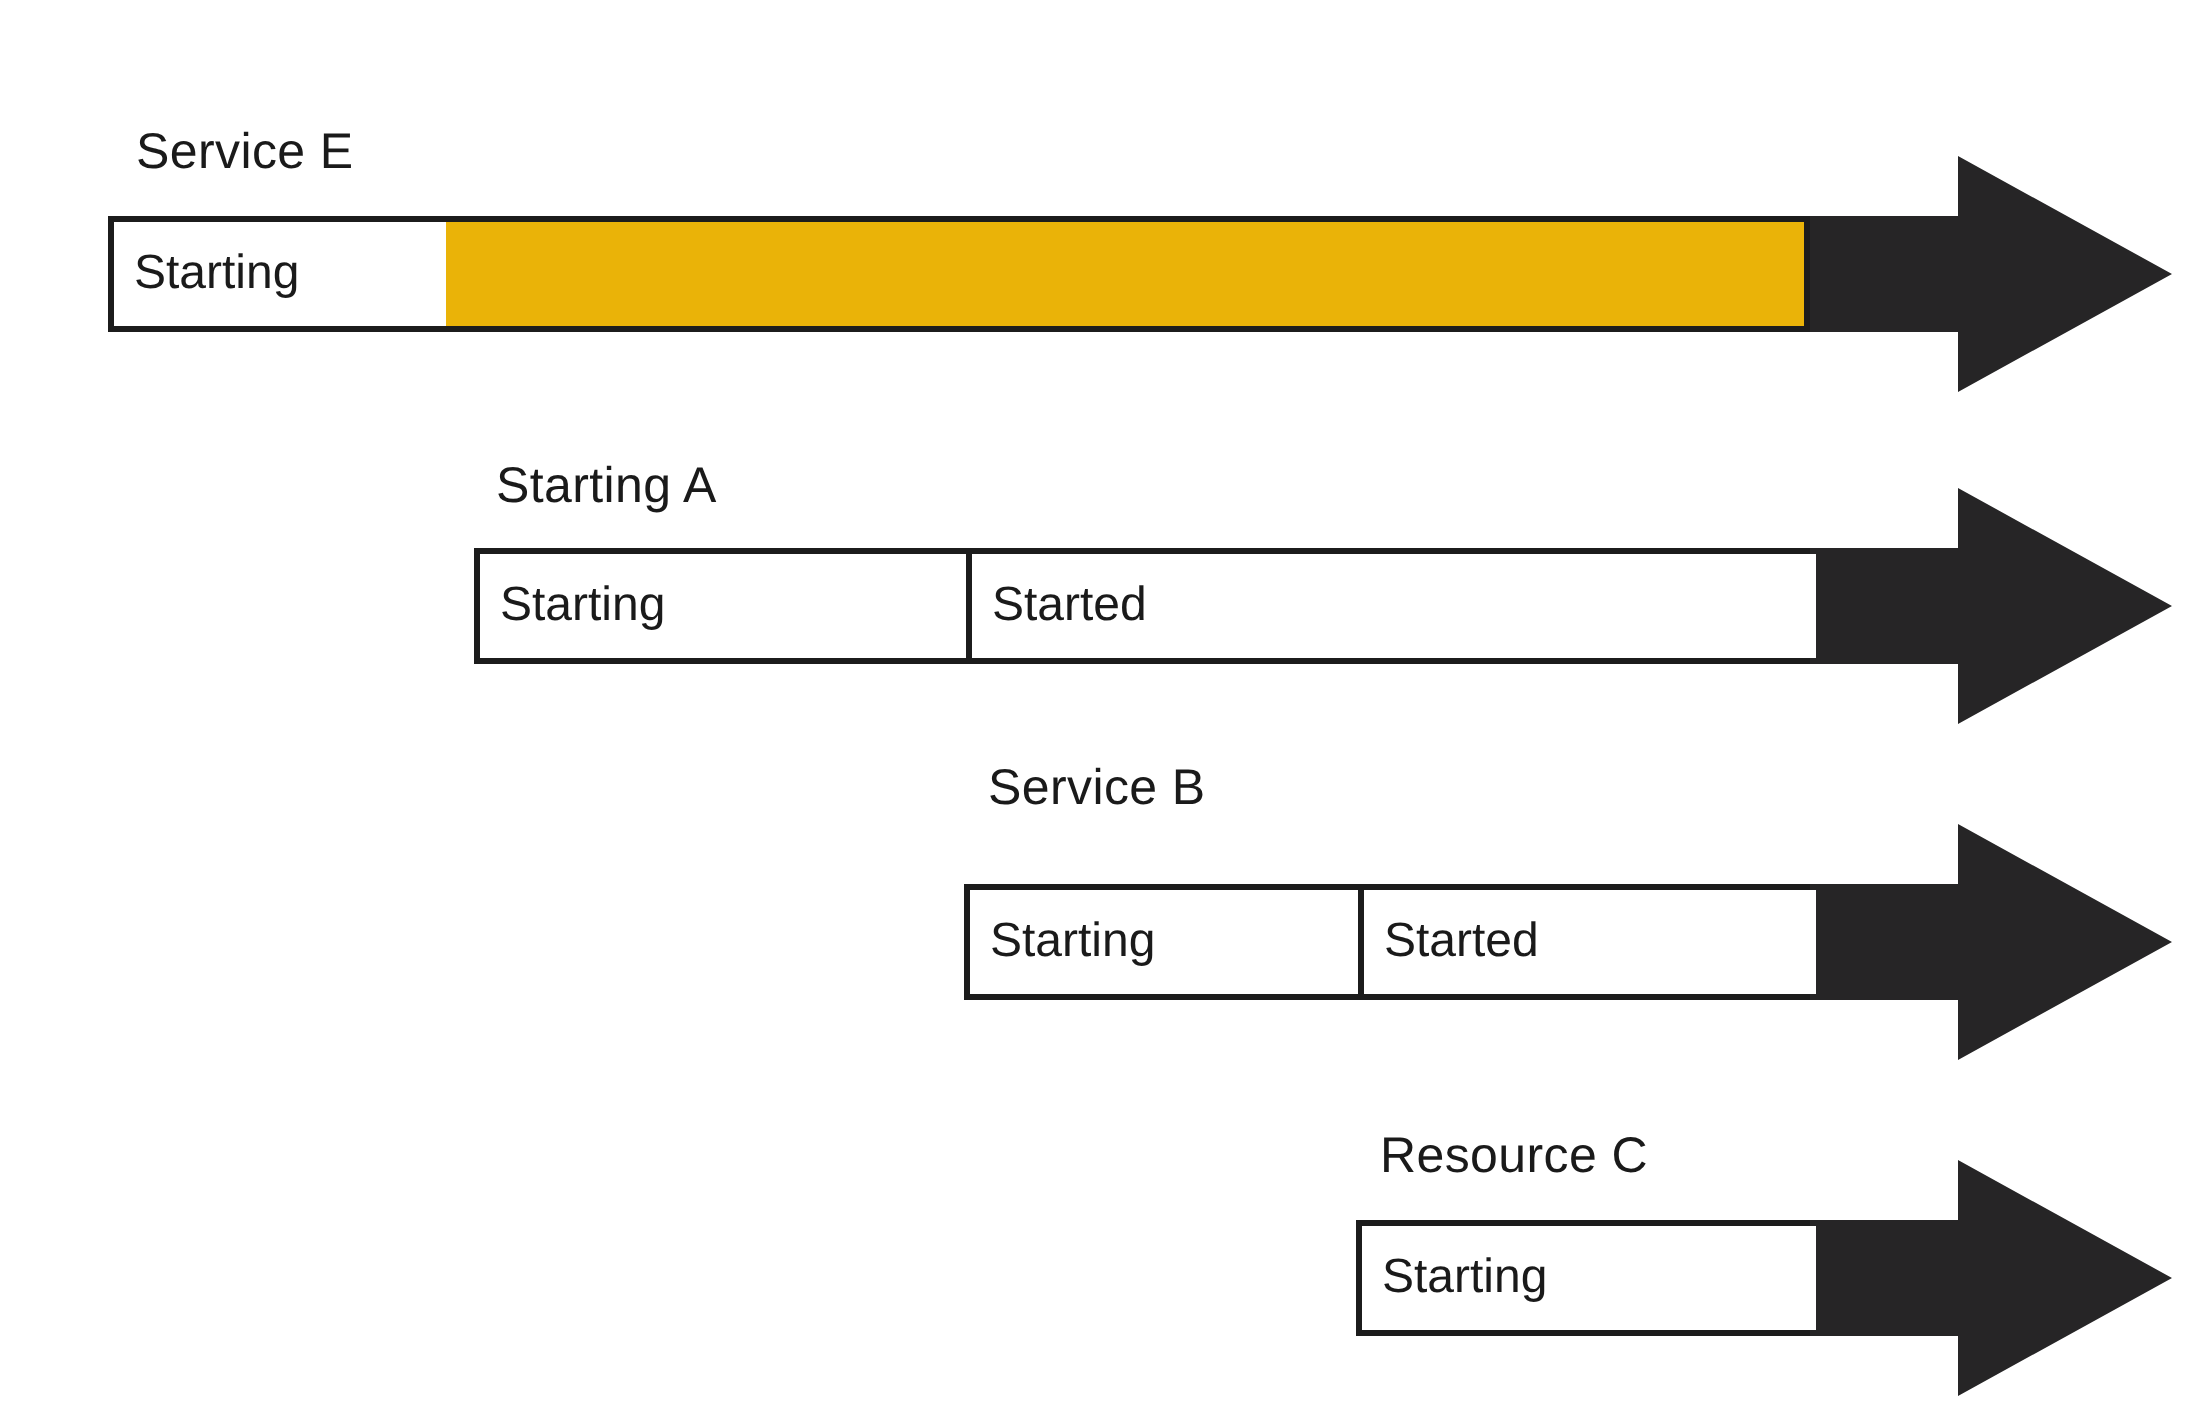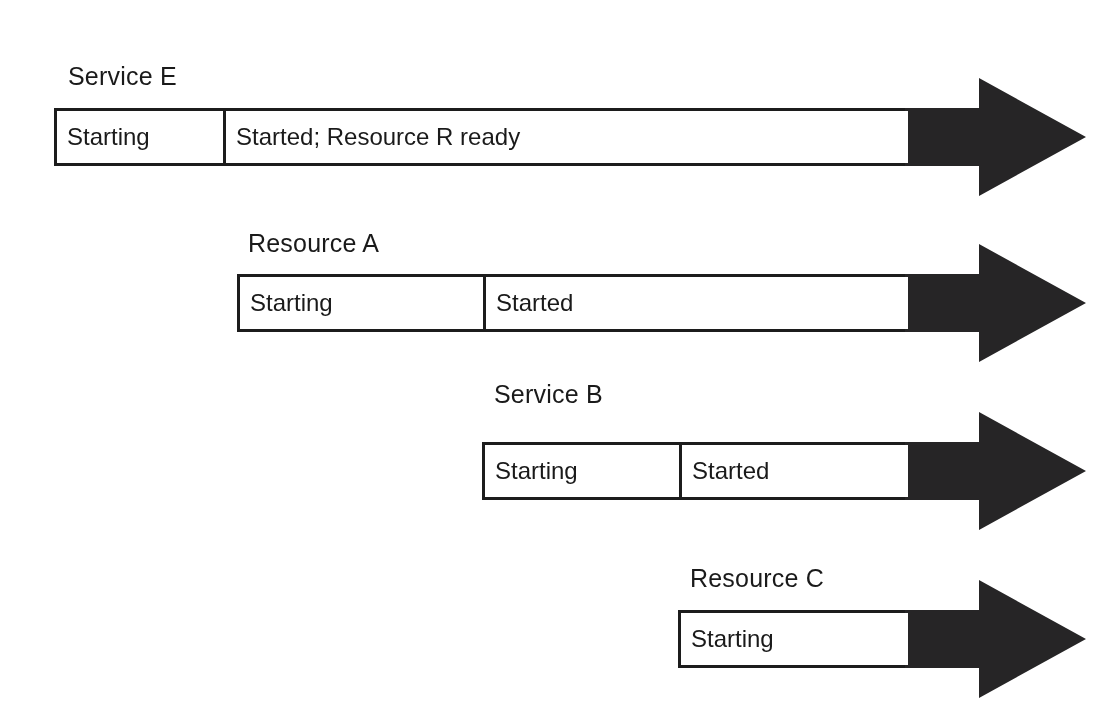--- a/index.html
+++ b/index.html
@@ -66,26 +66,25 @@
 </head>
 <body>
 
 <div id="diagram" style="background: rgb(255, 255, 255);">
     <svg class="arrow-svg" width="185" height="118" viewBox="0 0 185 118" style="left: 901px; top: 42px;">
       <polygon points="0,30 78,30 78,0 185,59 78,118 78,88 0,88" class="arrow-shape" fill="#262526"></polygon>
     </svg>
     <div class="service-label" style="left: 68px; top: 28px;">Service E</div>
     <div class="bar" style="left: 54px; top: 72px; width: 851px; height: 58px; border-color: rgb(28, 28, 28);">
       <div class="seg" style="width: 166px; flex: 0 0 166px; color: rgb(26, 26, 26);">Starting</div>
-      <div class="seg" style="width: 685px; flex: 0 0 685px; color: rgb(26, 26, 26);">Started; Resource R ready</div>
     </div>
     <svg class="arrow-svg" width="185" height="118" viewBox="0 0 185 118" style="left: 901px; top: 208px;">
       <polygon points="0,30 78,30 78,0 185,59 78,118 78,88 0,88" class="arrow-shape" fill="#262526"></polygon>
     </svg>
-    <div class="service-label" style="left: 248px; top: 195px;">Resource A</div>
+    <div class="service-label" style="left: 248px; top: 195px;">Starting A</div>
     <div class="bar" style="left: 237px; top: 238px; width: 668px; height: 58px; border-color: rgb(28, 28, 28);">
       <div class="seg" style="width: 243px; flex: 0 0 243px; color: rgb(26, 26, 26);">Starting</div>
       <div class="seg" style="width: 425px; flex: 0 0 425px; color: rgb(26, 26, 26);">Started</div>
     </div>
     <svg class="arrow-svg" width="185" height="118" viewBox="0 0 185 118" style="left: 901px; top: 376px;">
       <polygon points="0,30 78,30 78,0 185,59 78,118 78,88 0,88" class="arrow-shape" fill="#262526"></polygon>
     </svg>
     <div class="service-label" style="left: 494px; top: 346px;">Service B</div>
     <div class="bar" style="left: 482px; top: 406px; width: 423px; height: 58px; border-color: rgb(28, 28, 28);">
       <div class="seg" style="width: 194px; flex: 0 0 194px; color: rgb(26, 26, 26);">Starting</div>

